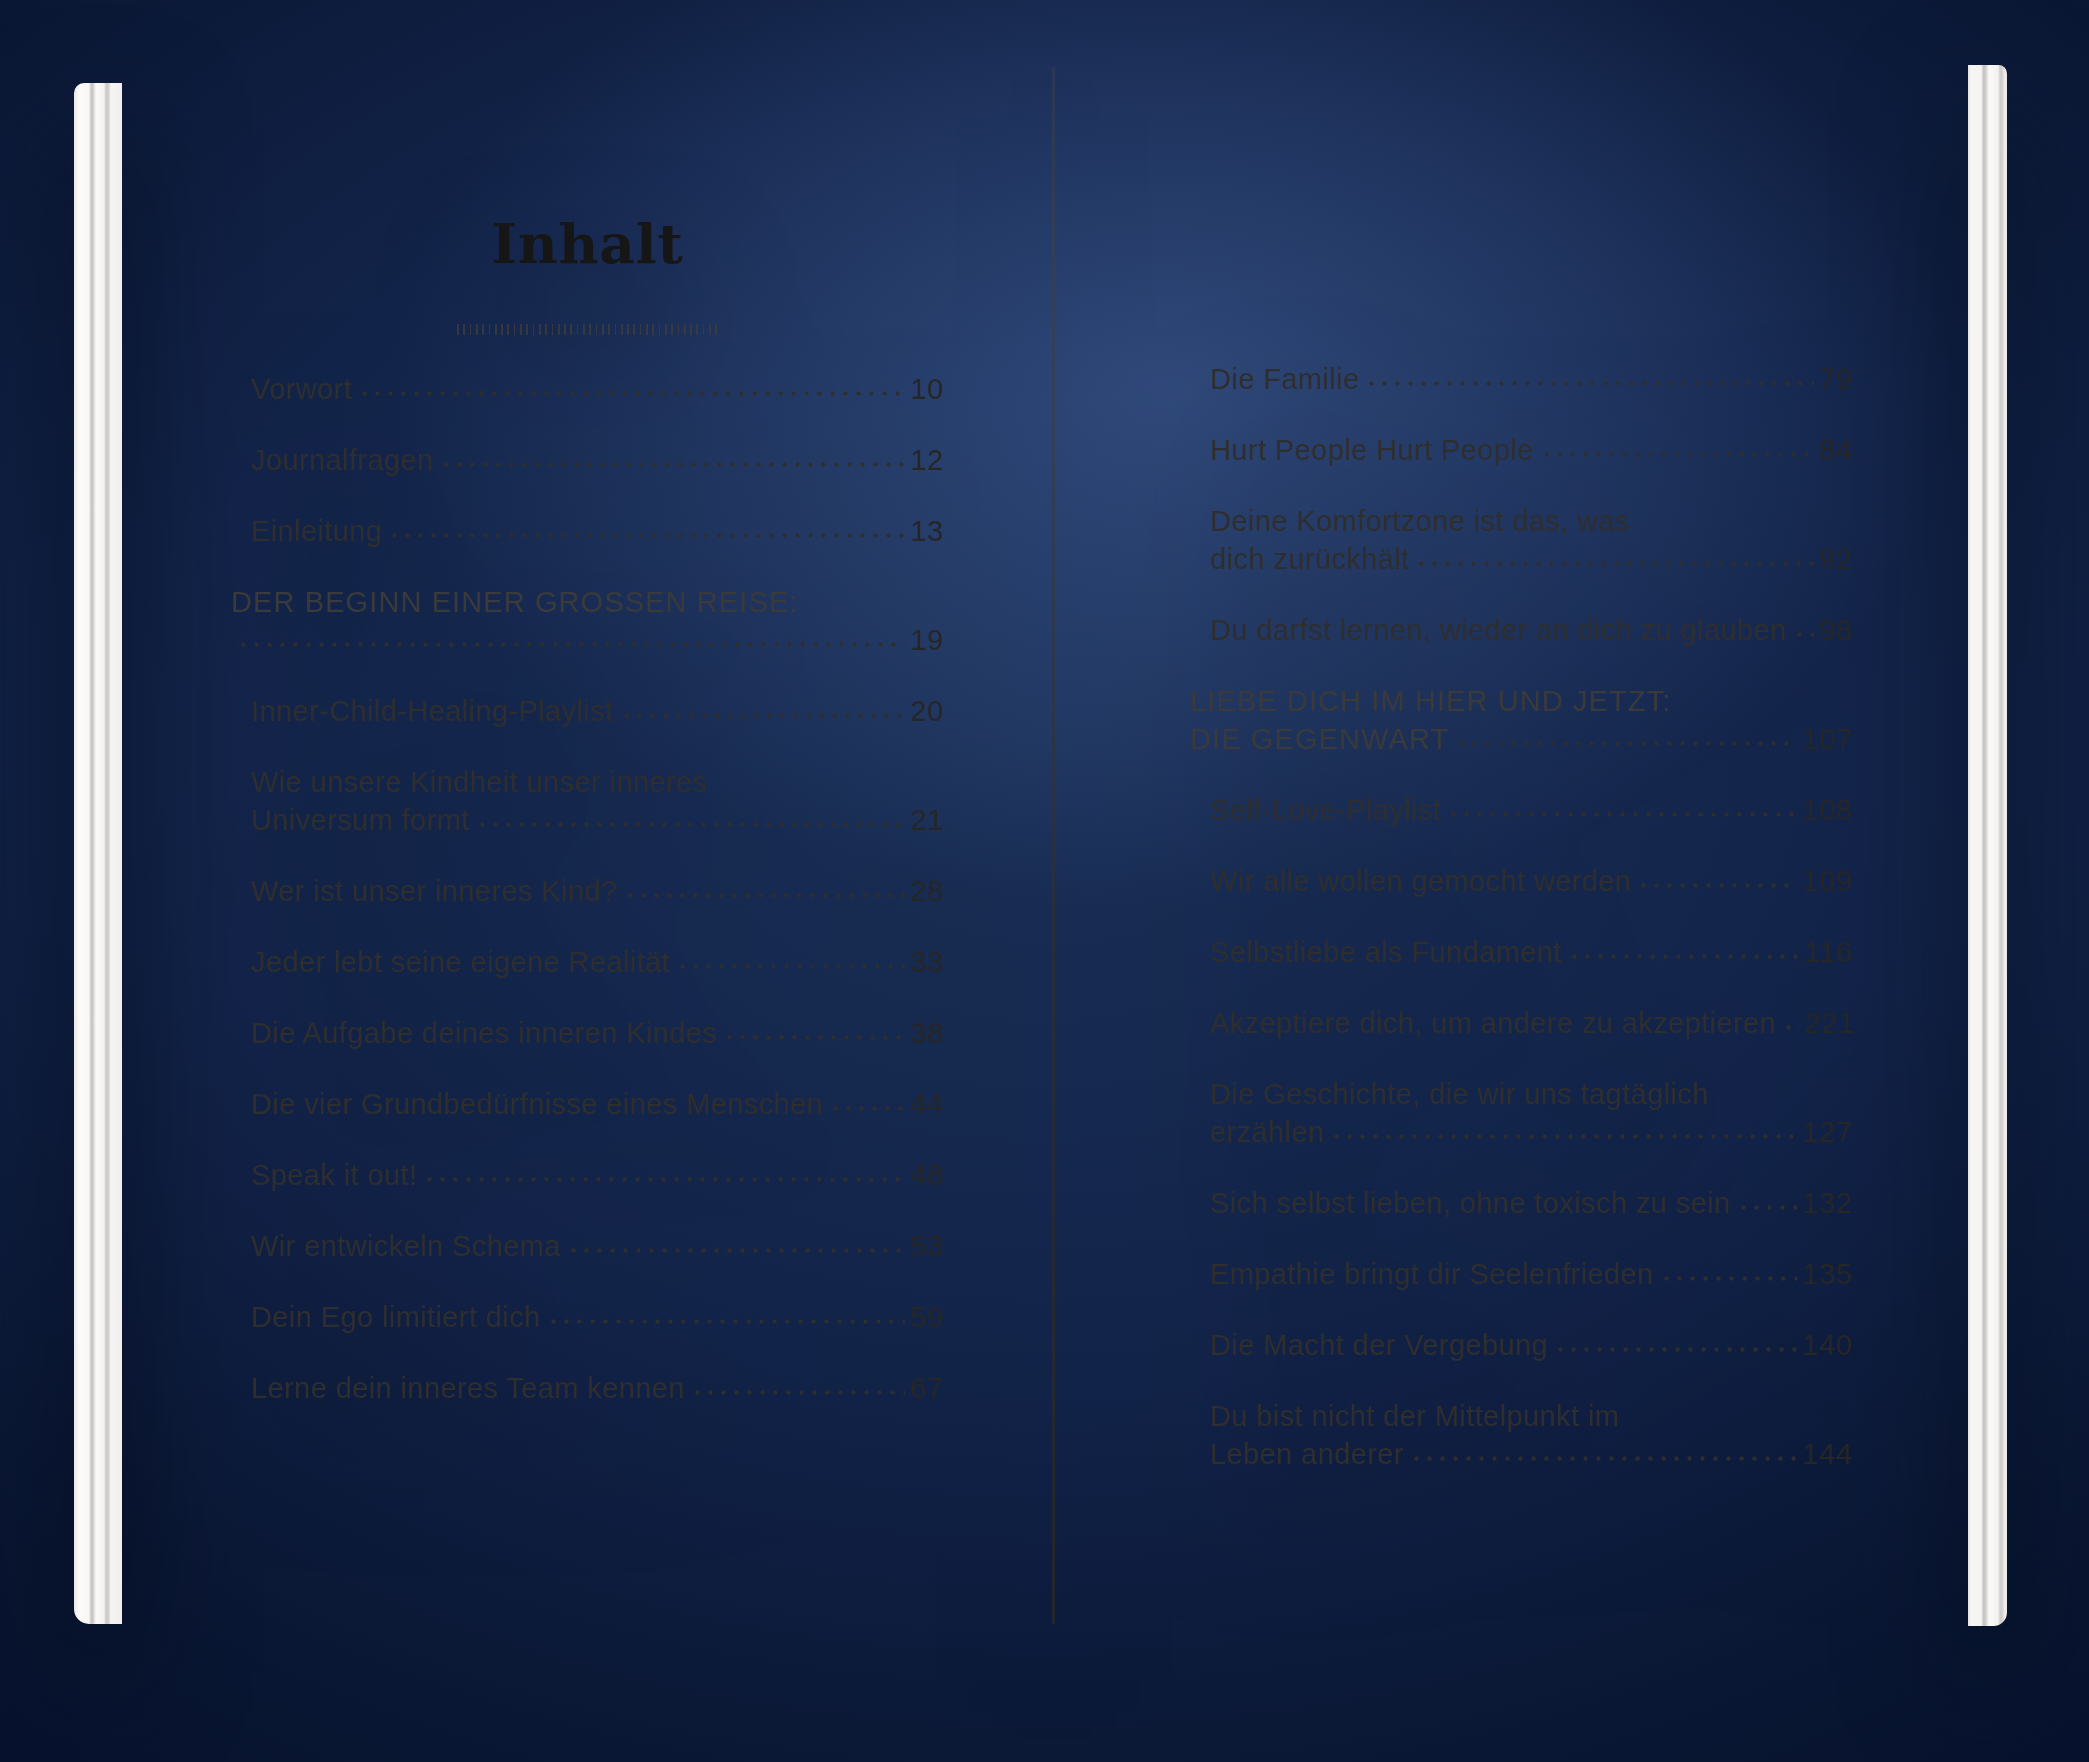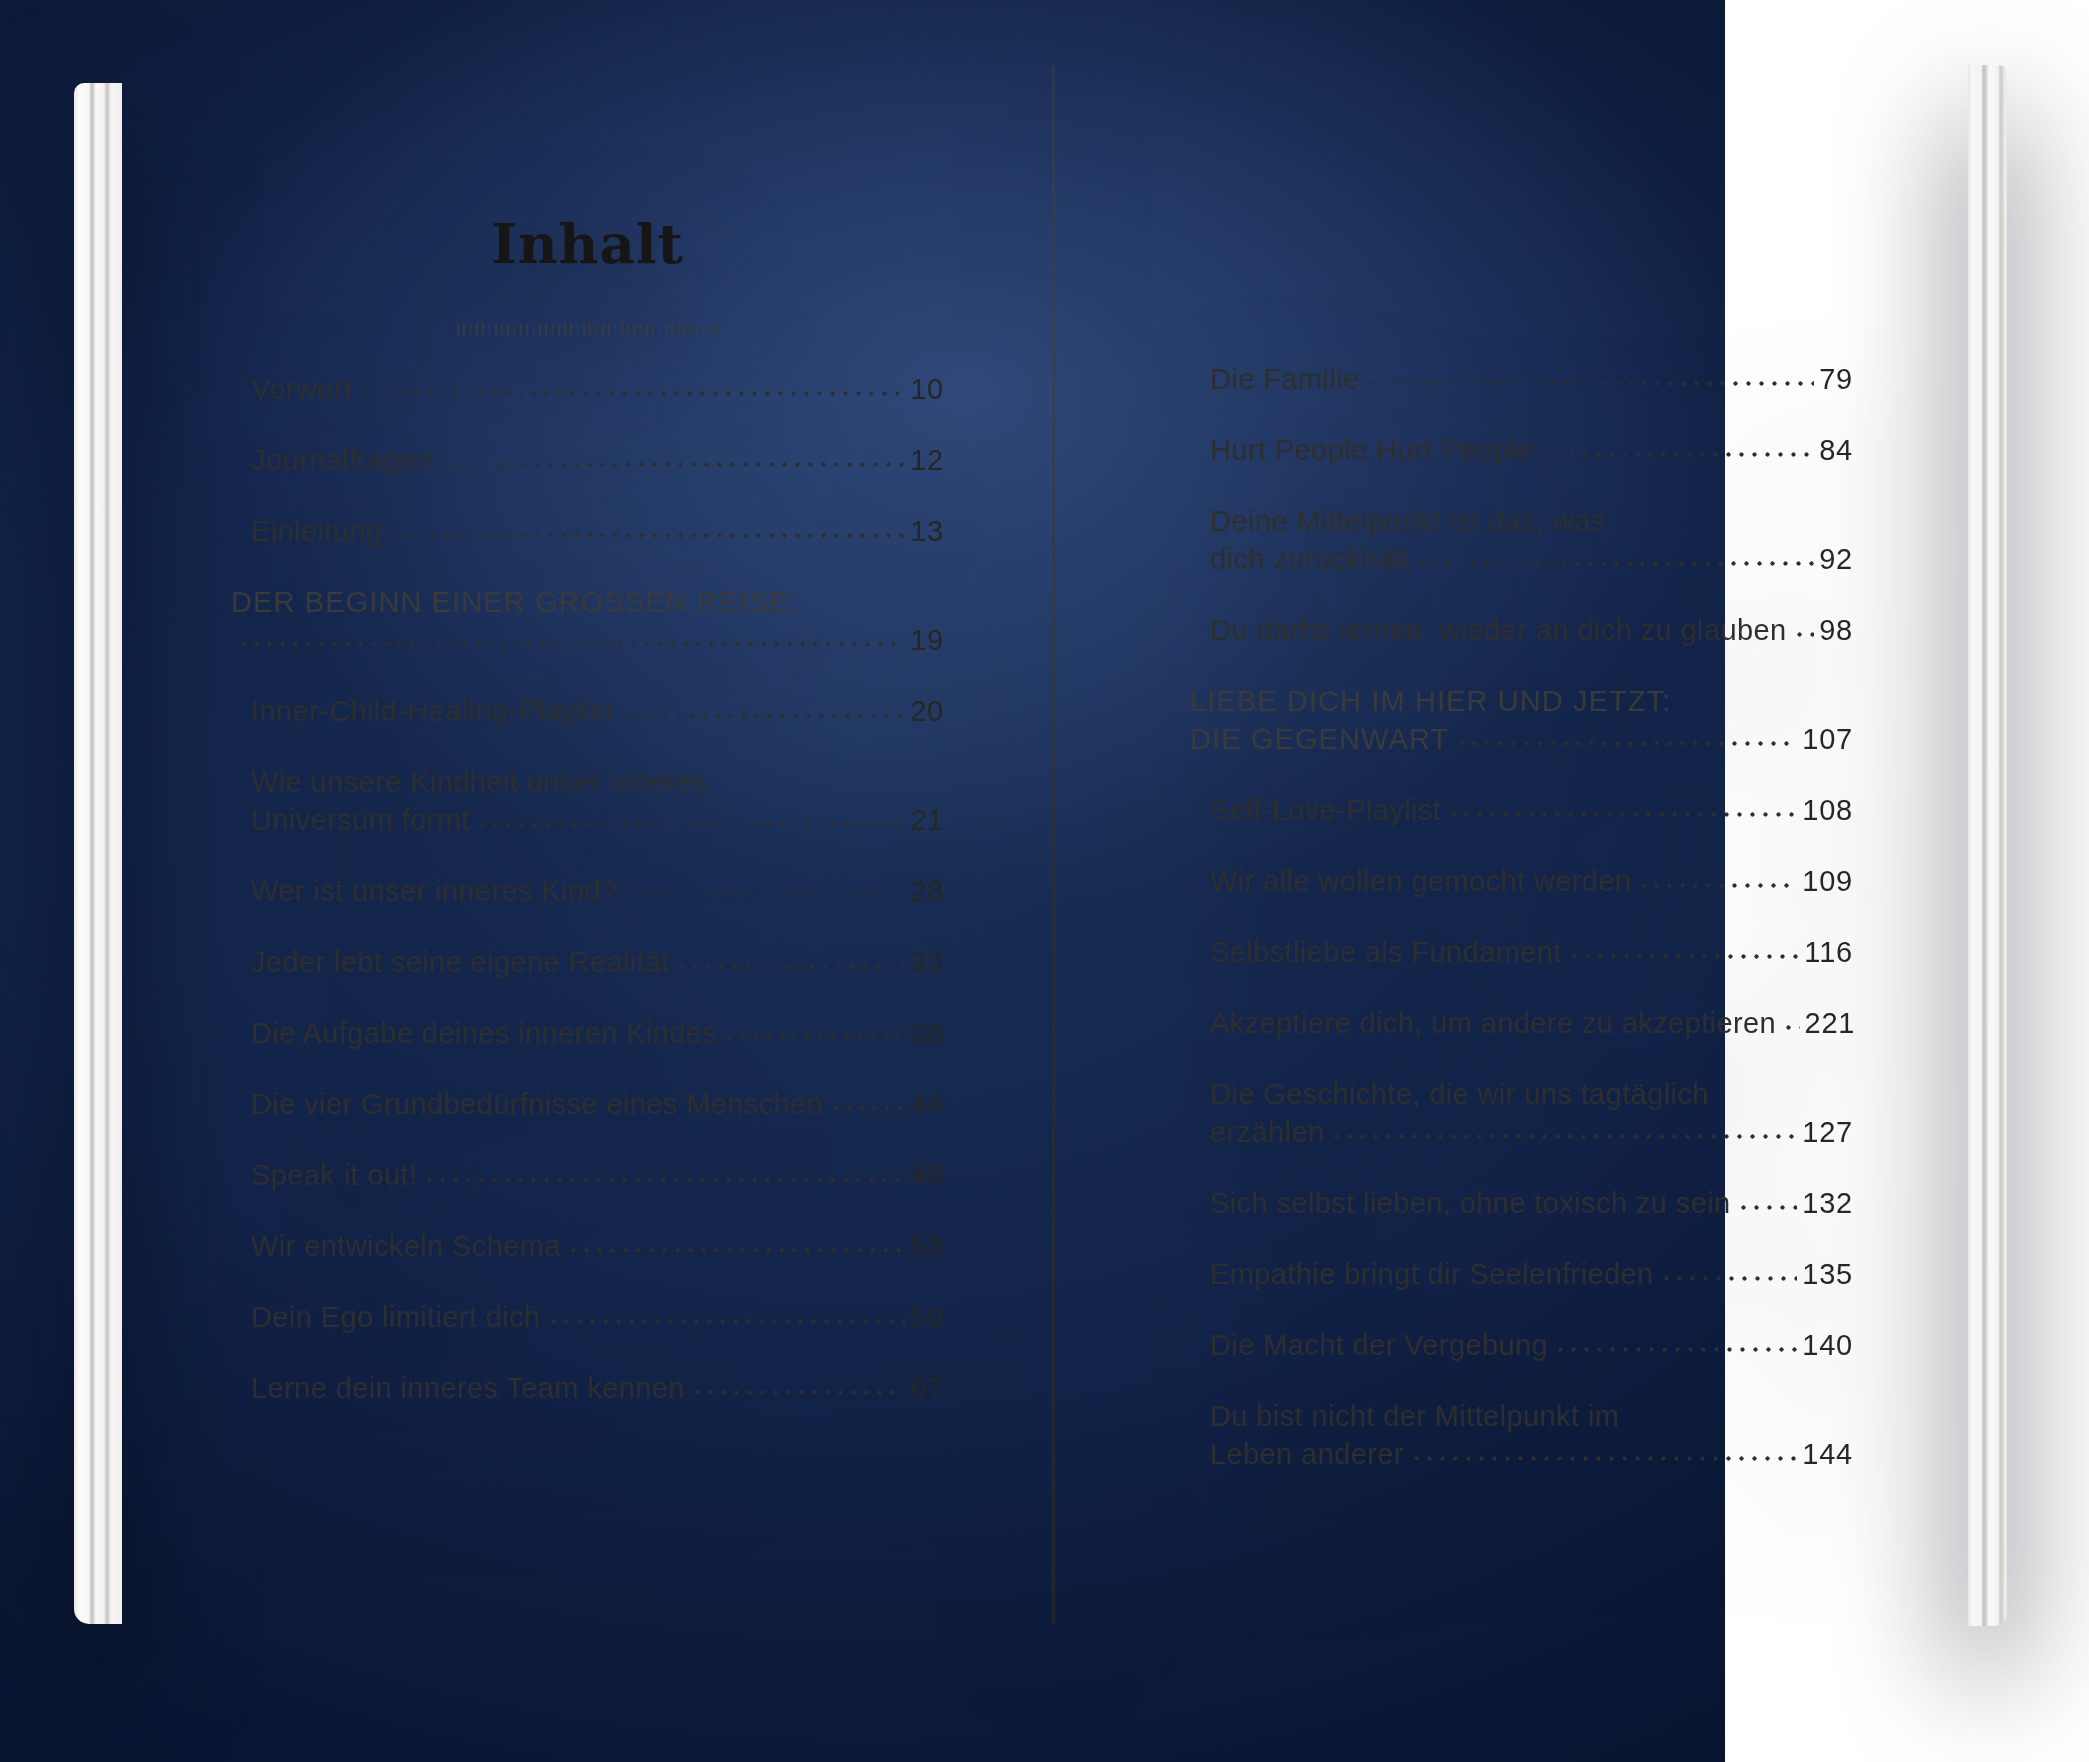--- a/index.html
+++ b/index.html
@@ -6,21 +6,21 @@
     margin: 0;
     padding: 0;
     width: 2089px;
     height: 1762px;
     overflow: hidden;
     font-family: "Liberation Sans", sans-serif;
   }
 
   #screen {
     position: relative;
-    width: 1725px;
+    width: 2089px;
     height: 1762px;
     background:
       radial-gradient(ellipse 1259px 839px at 56% 22%, rgba(86,122,186,0.40), rgba(86,122,186,0) 62%),
       radial-gradient(ellipse 1930px 1426px at 50% 42%, #1b3058 0%, #13244a 45%, #0a1734 74%, #040f29 100%);
   }
 
   
   .book {
     position: absolute;
     left: 74px;
@@ -273,21 +273,21 @@
           <span class="num">79</span>
         </div>
 
         <div class="entry">
           <span class="lbl">Hurt People Hurt People</span>
           <span class="dots"></span>
           <span class="num">84</span>
         </div>
 
         <div class="entry twoline">
-          <div class="l1">Deine Mittelpunkt ist das, was</div>
+          <div class="l1">Deine Komfortzone ist das, was</div>
           <div class="row">
             <span class="lbl">dich zurückhält</span>
             <span class="dots"></span>
             <span class="num">92</span>
           </div>
         </div>
 
         <div class="entry">
           <span class="lbl">Du darfst lernen, wieder an dich zu glauben</span>
           <span class="dots"></span>

